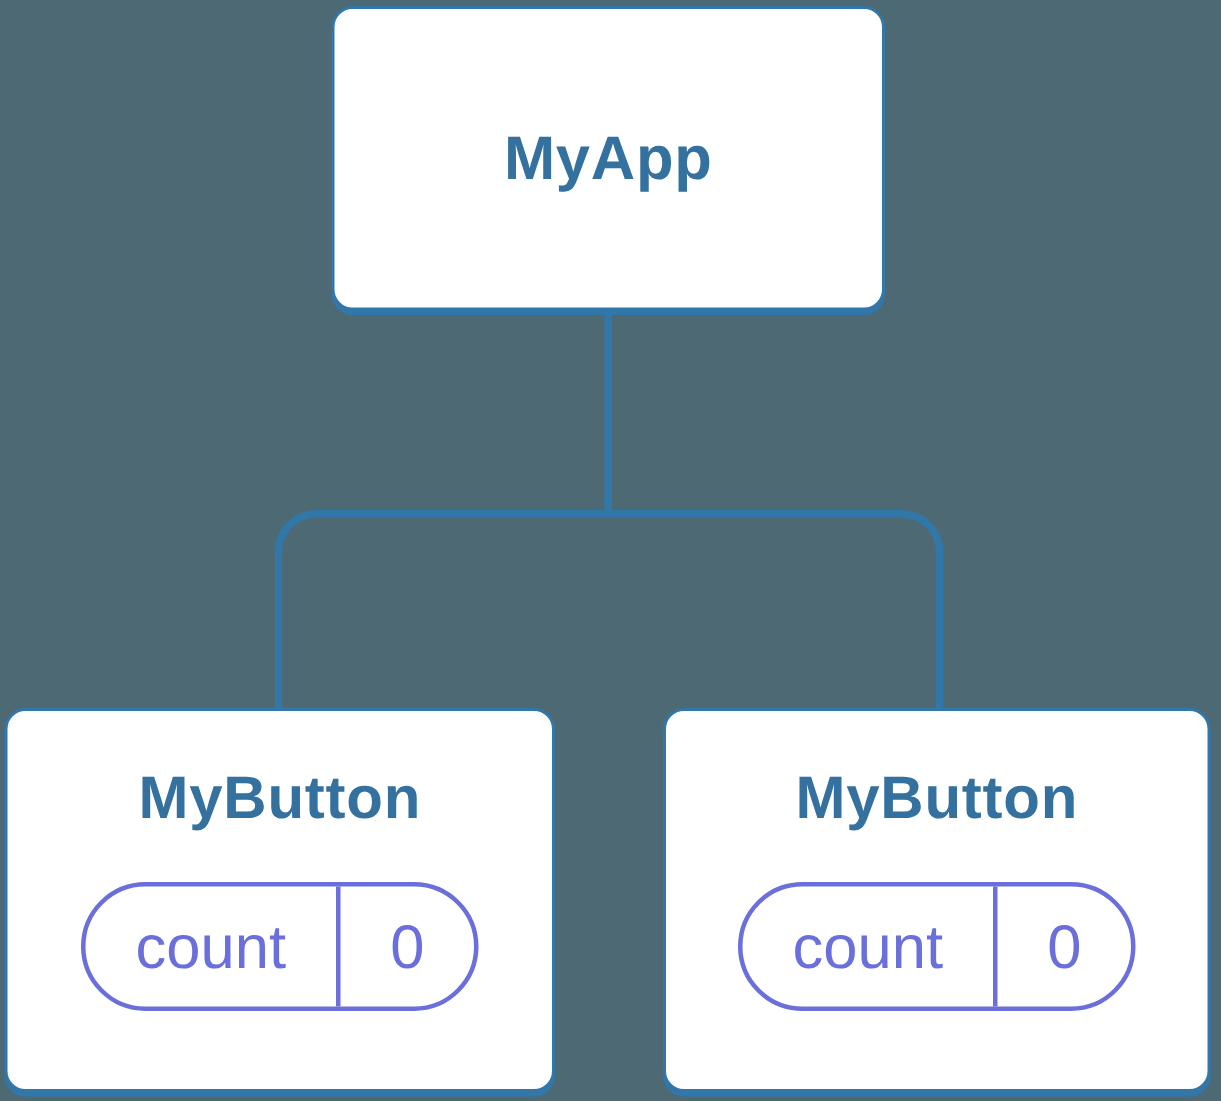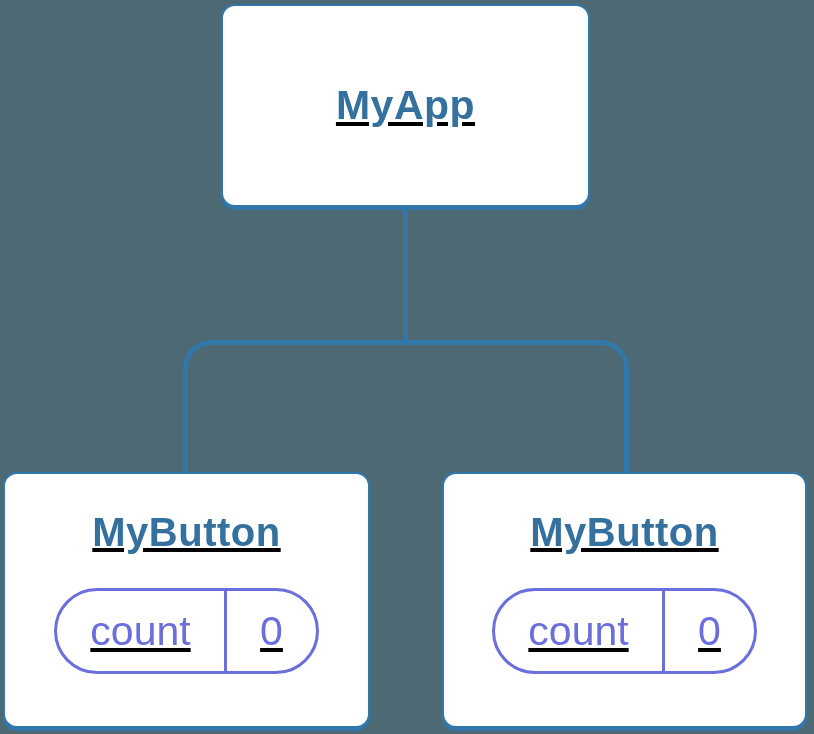--- a/index.html
+++ b/index.html
@@ -25,21 +25,20 @@
   }
   .node {
     position: absolute;
     background: var(--node-fill);
     border: 2px solid var(--node-border);
     border-radius: 14px;
     box-shadow: 0 3px 0 var(--node-border);
     display: flex;
     flex-direction: column;
     align-items: center;
-    text-decoration: underline;
   }
   .node-parent {
     left: 221px; top: 4px;
     width: 369px; height: 203px;
     justify-content: center;
   }
   .node-child {
     top: 472px;
     width: 367px; height: 256px;
   }

